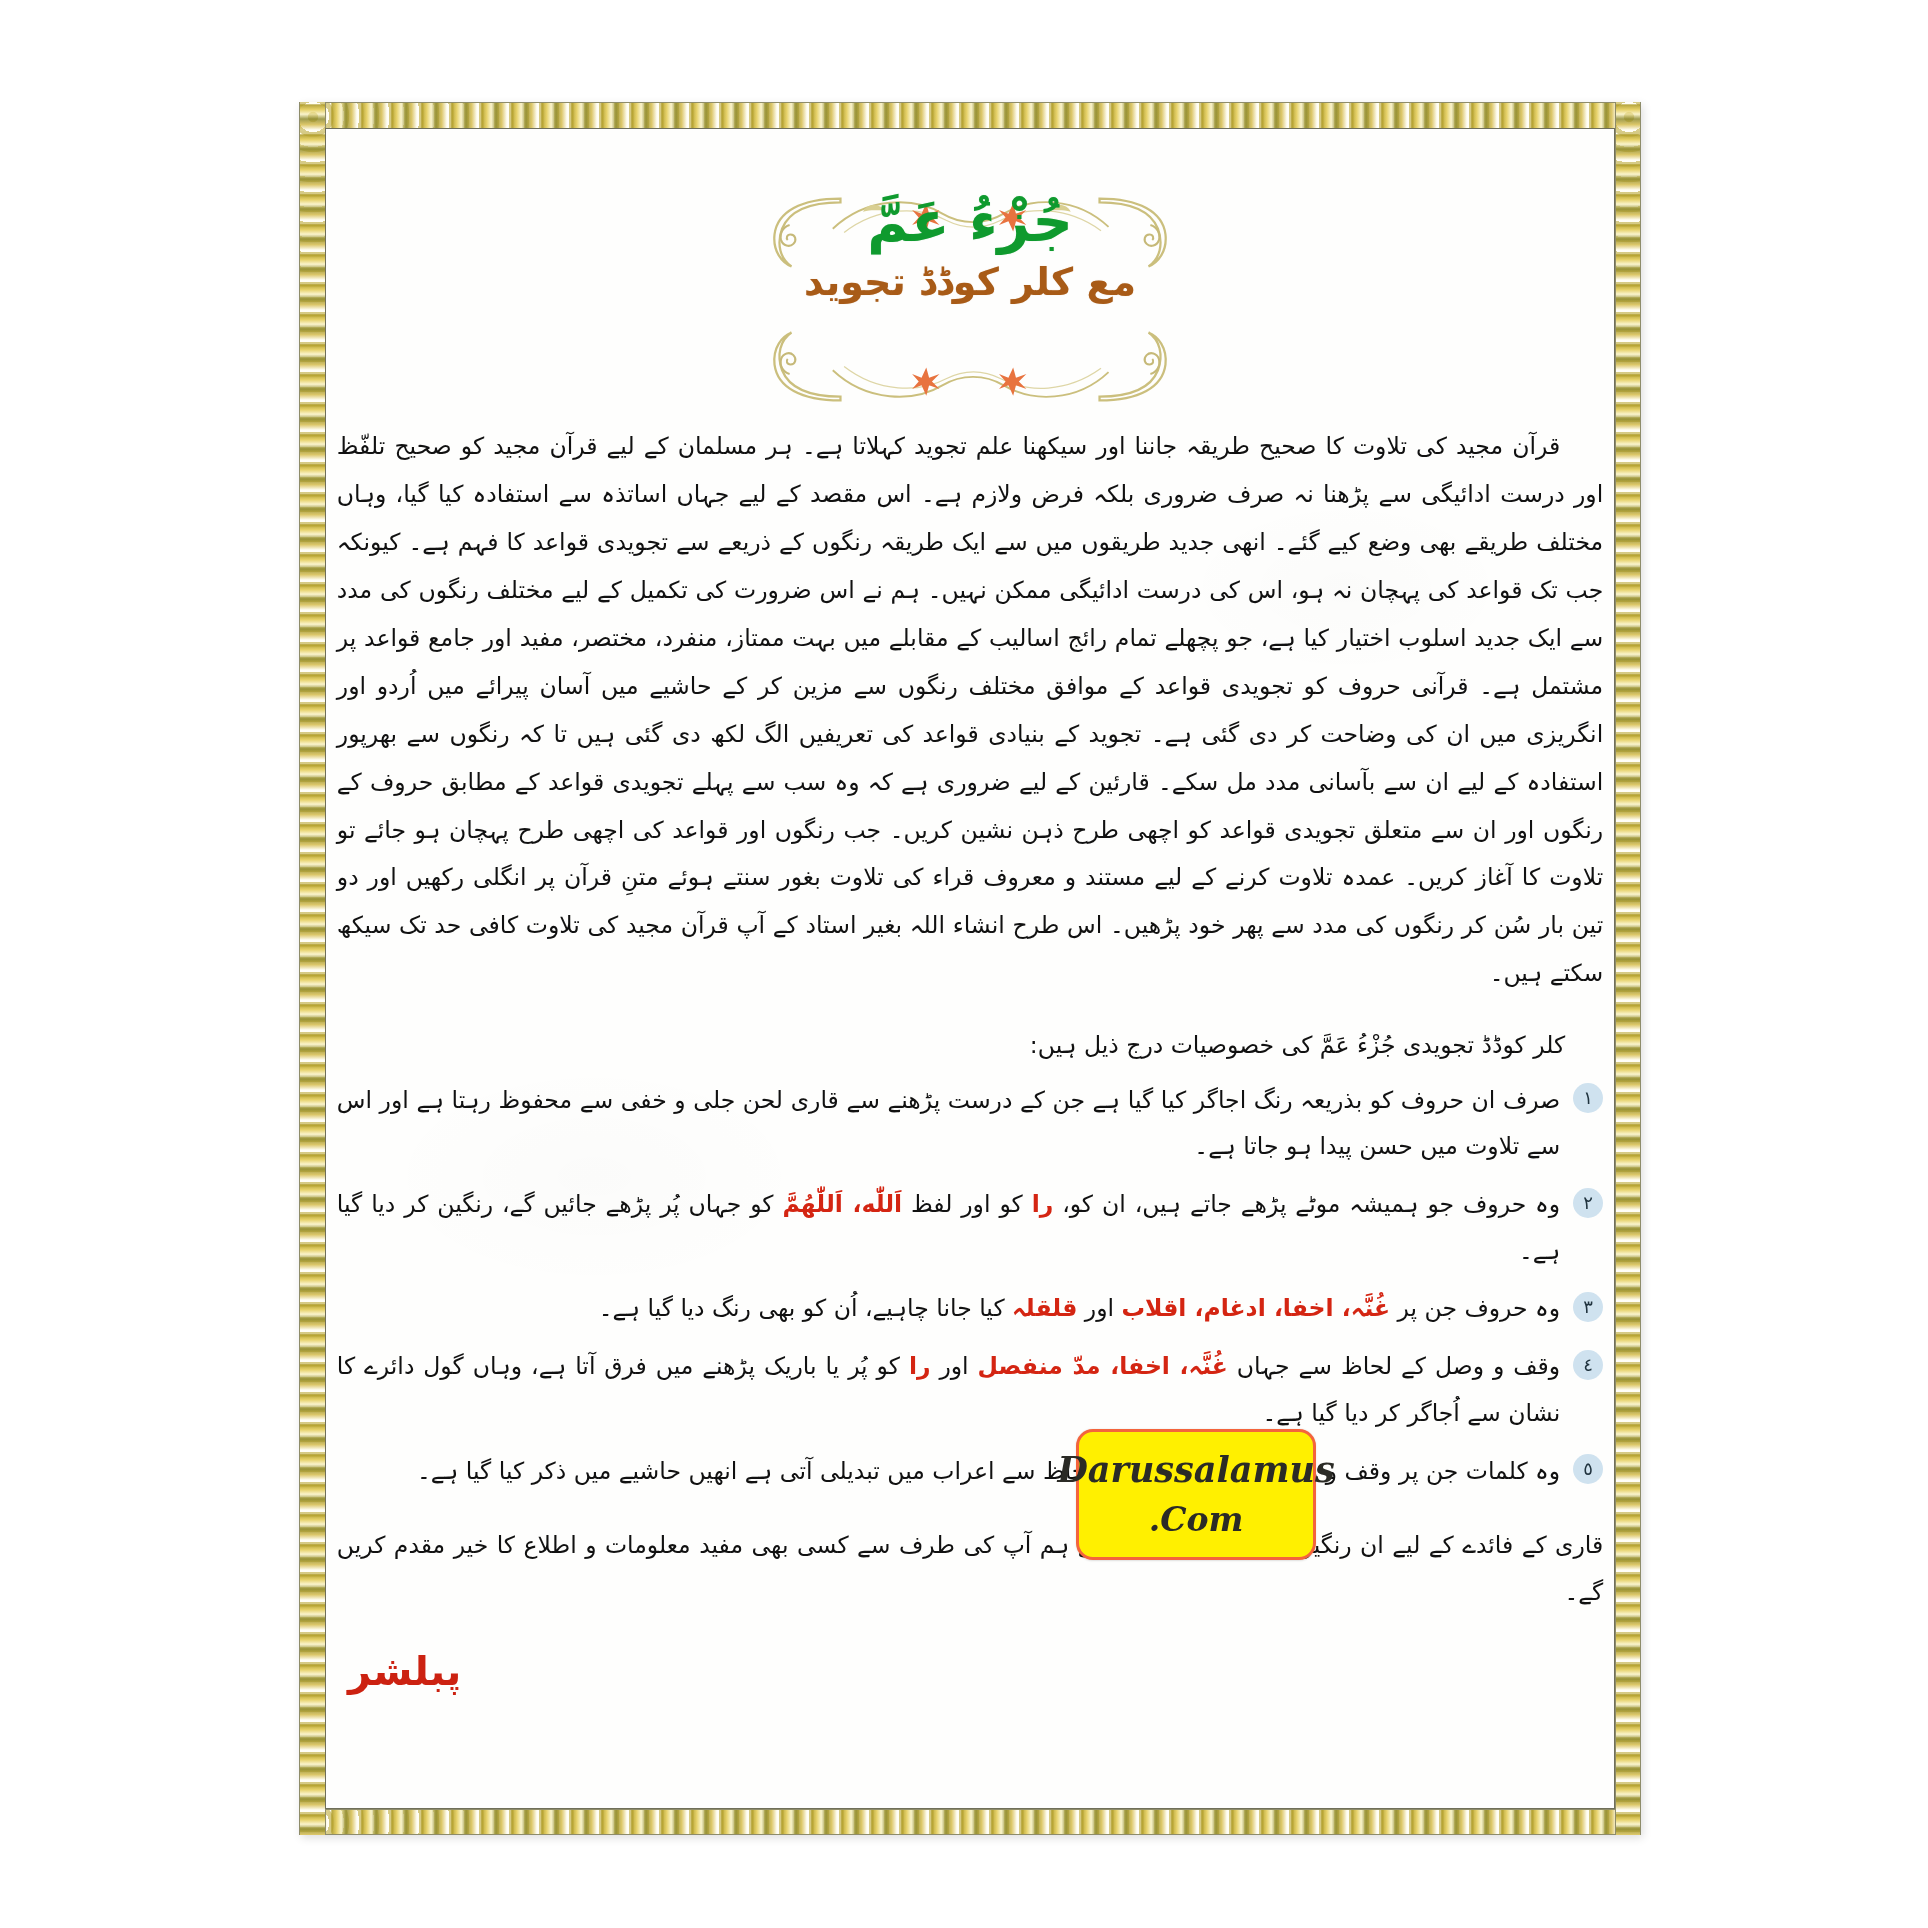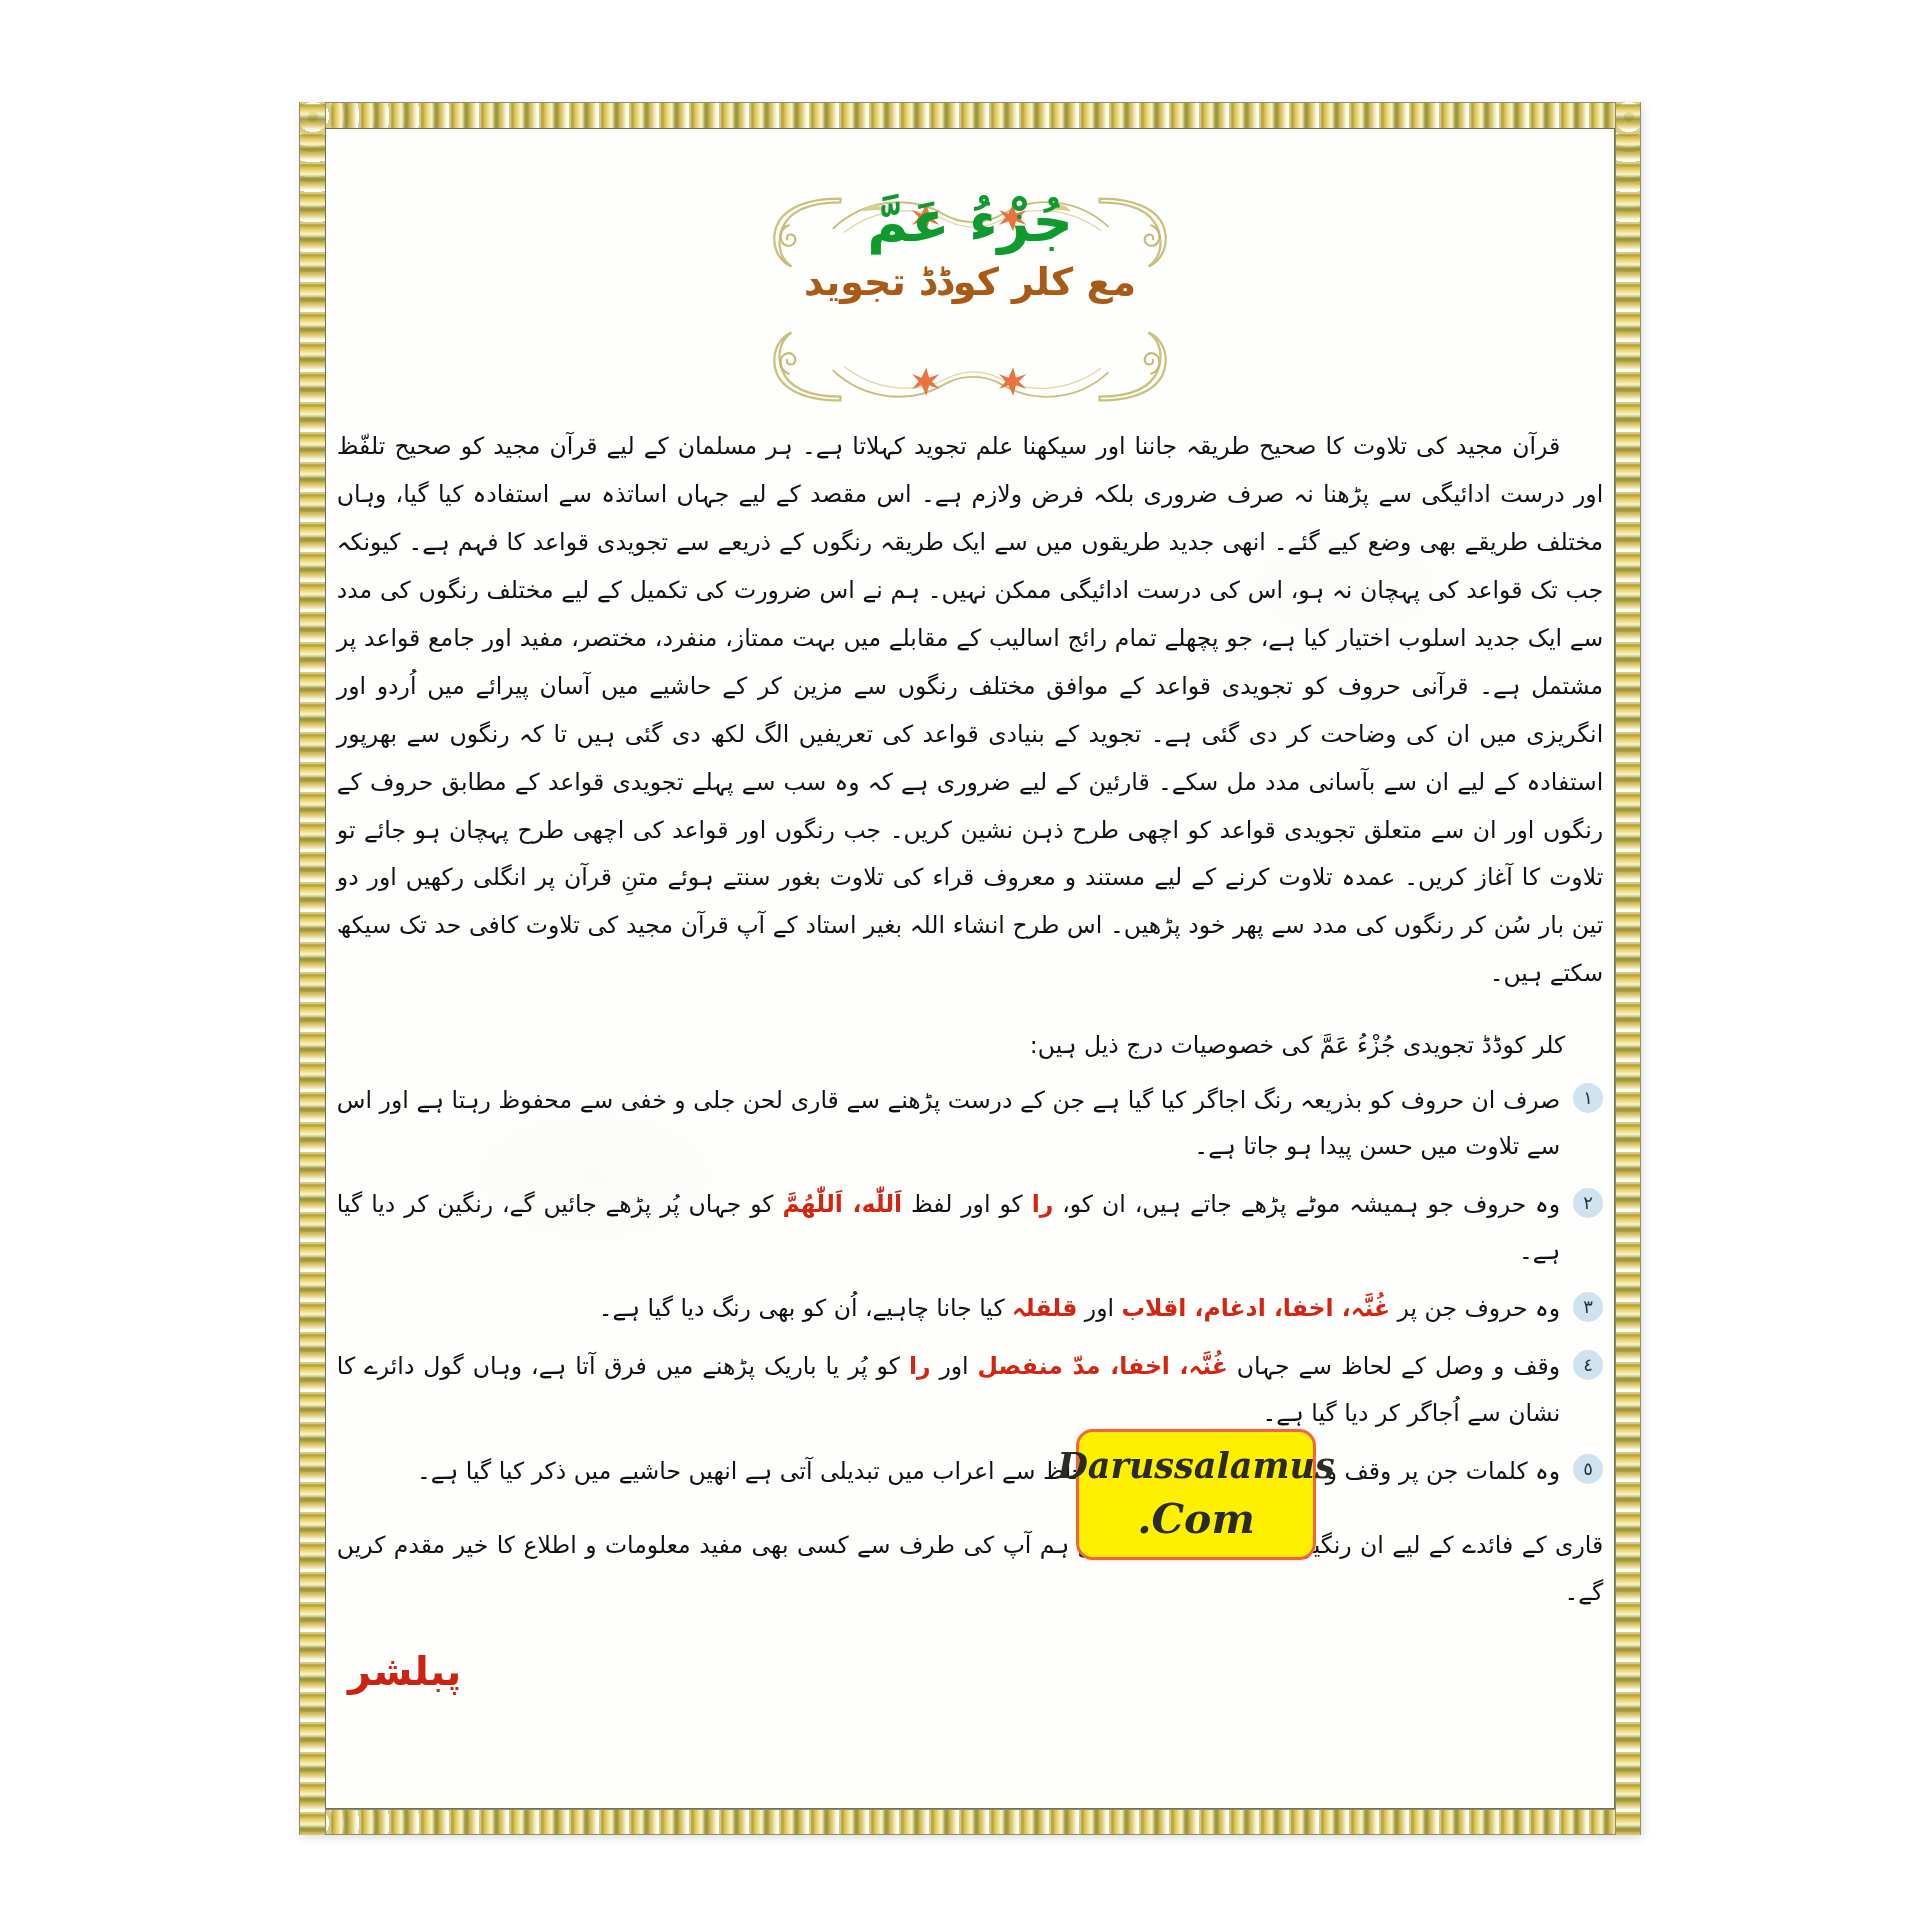--- a/index.html
+++ b/index.html
@@ -275,21 +275,21 @@
 
   .watermark .wm-line {
     font-family: "DejaVu Serif", "Liberation Serif", serif;
     font-style: italic;
     font-weight: 700;
     font-size: 35px;
     line-height: 1.02;
     color: #2b2b26;
     white-space: nowrap;
   }
-  .watermark .wm-line2 { font-size: 41px; margin-top: 15px; }
+  .watermark .wm-line2 { font-size: 33px; margin-top: 15px; }
 
   
   .scan-tint {
     position: absolute;
     inset: 0;
     pointer-events: none;
     background:
       radial-gradient(ellipse 320px 169px at 22% 62%, rgba(0,0,0,0.012), rgba(0,0,0,0) 70%),
       radial-gradient(ellipse 245px 132px at 78% 28%, rgba(0,0,0,0.010), rgba(0,0,0,0) 70%);
   }

